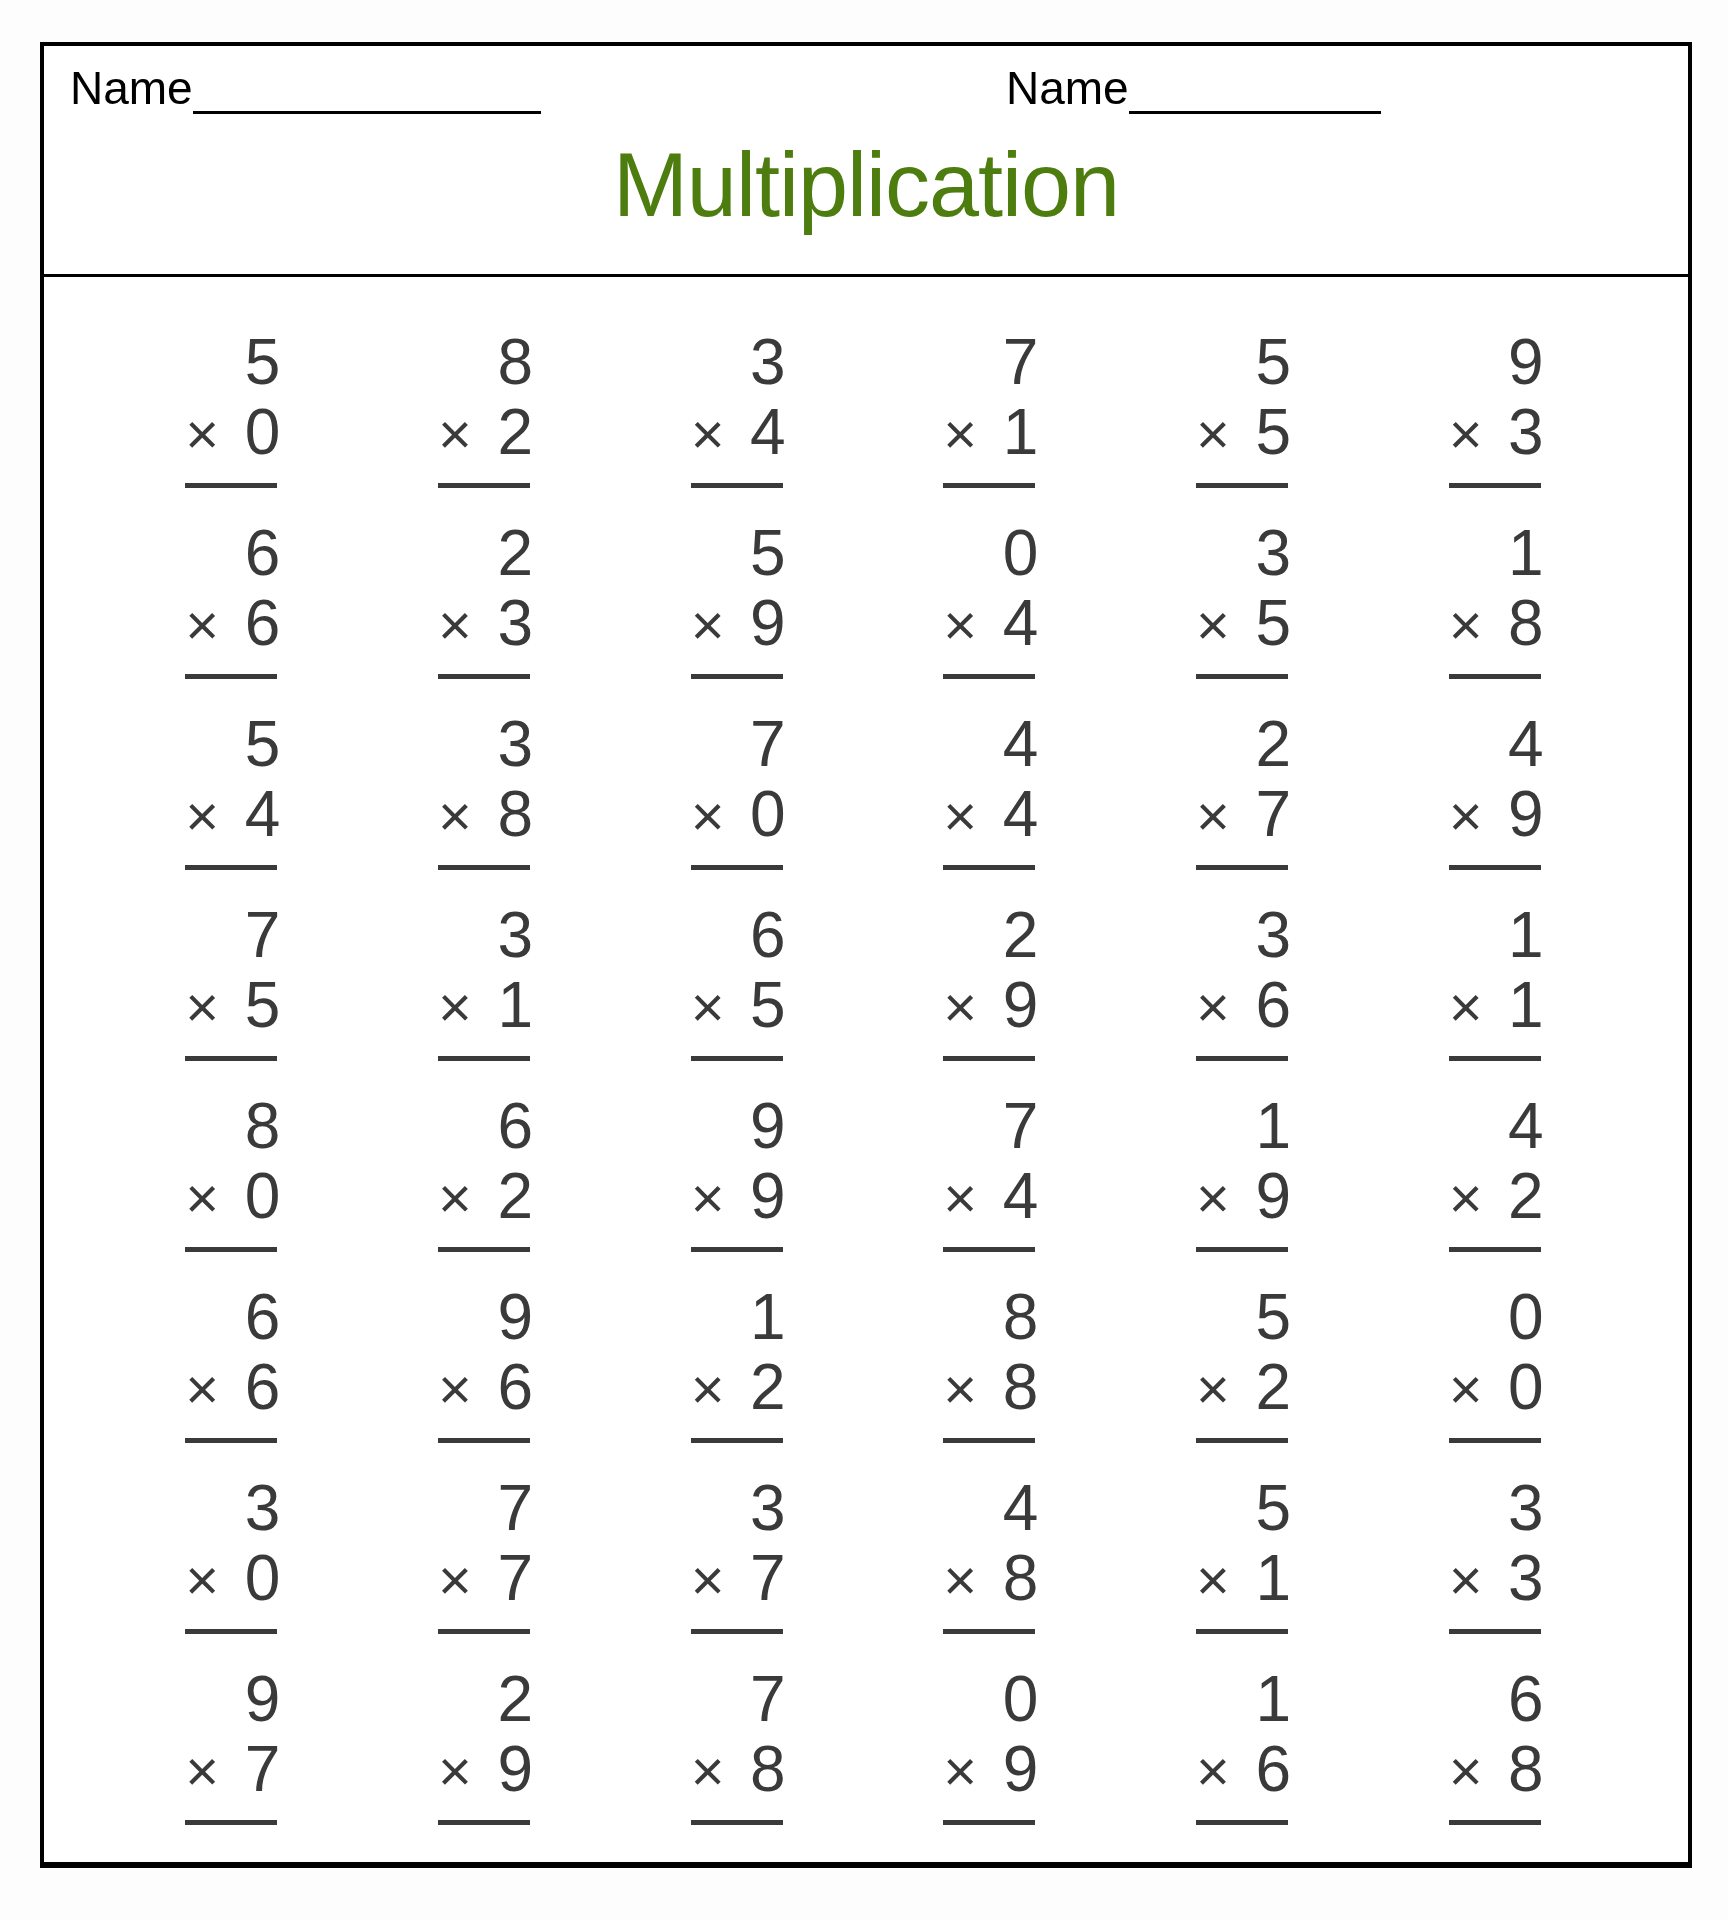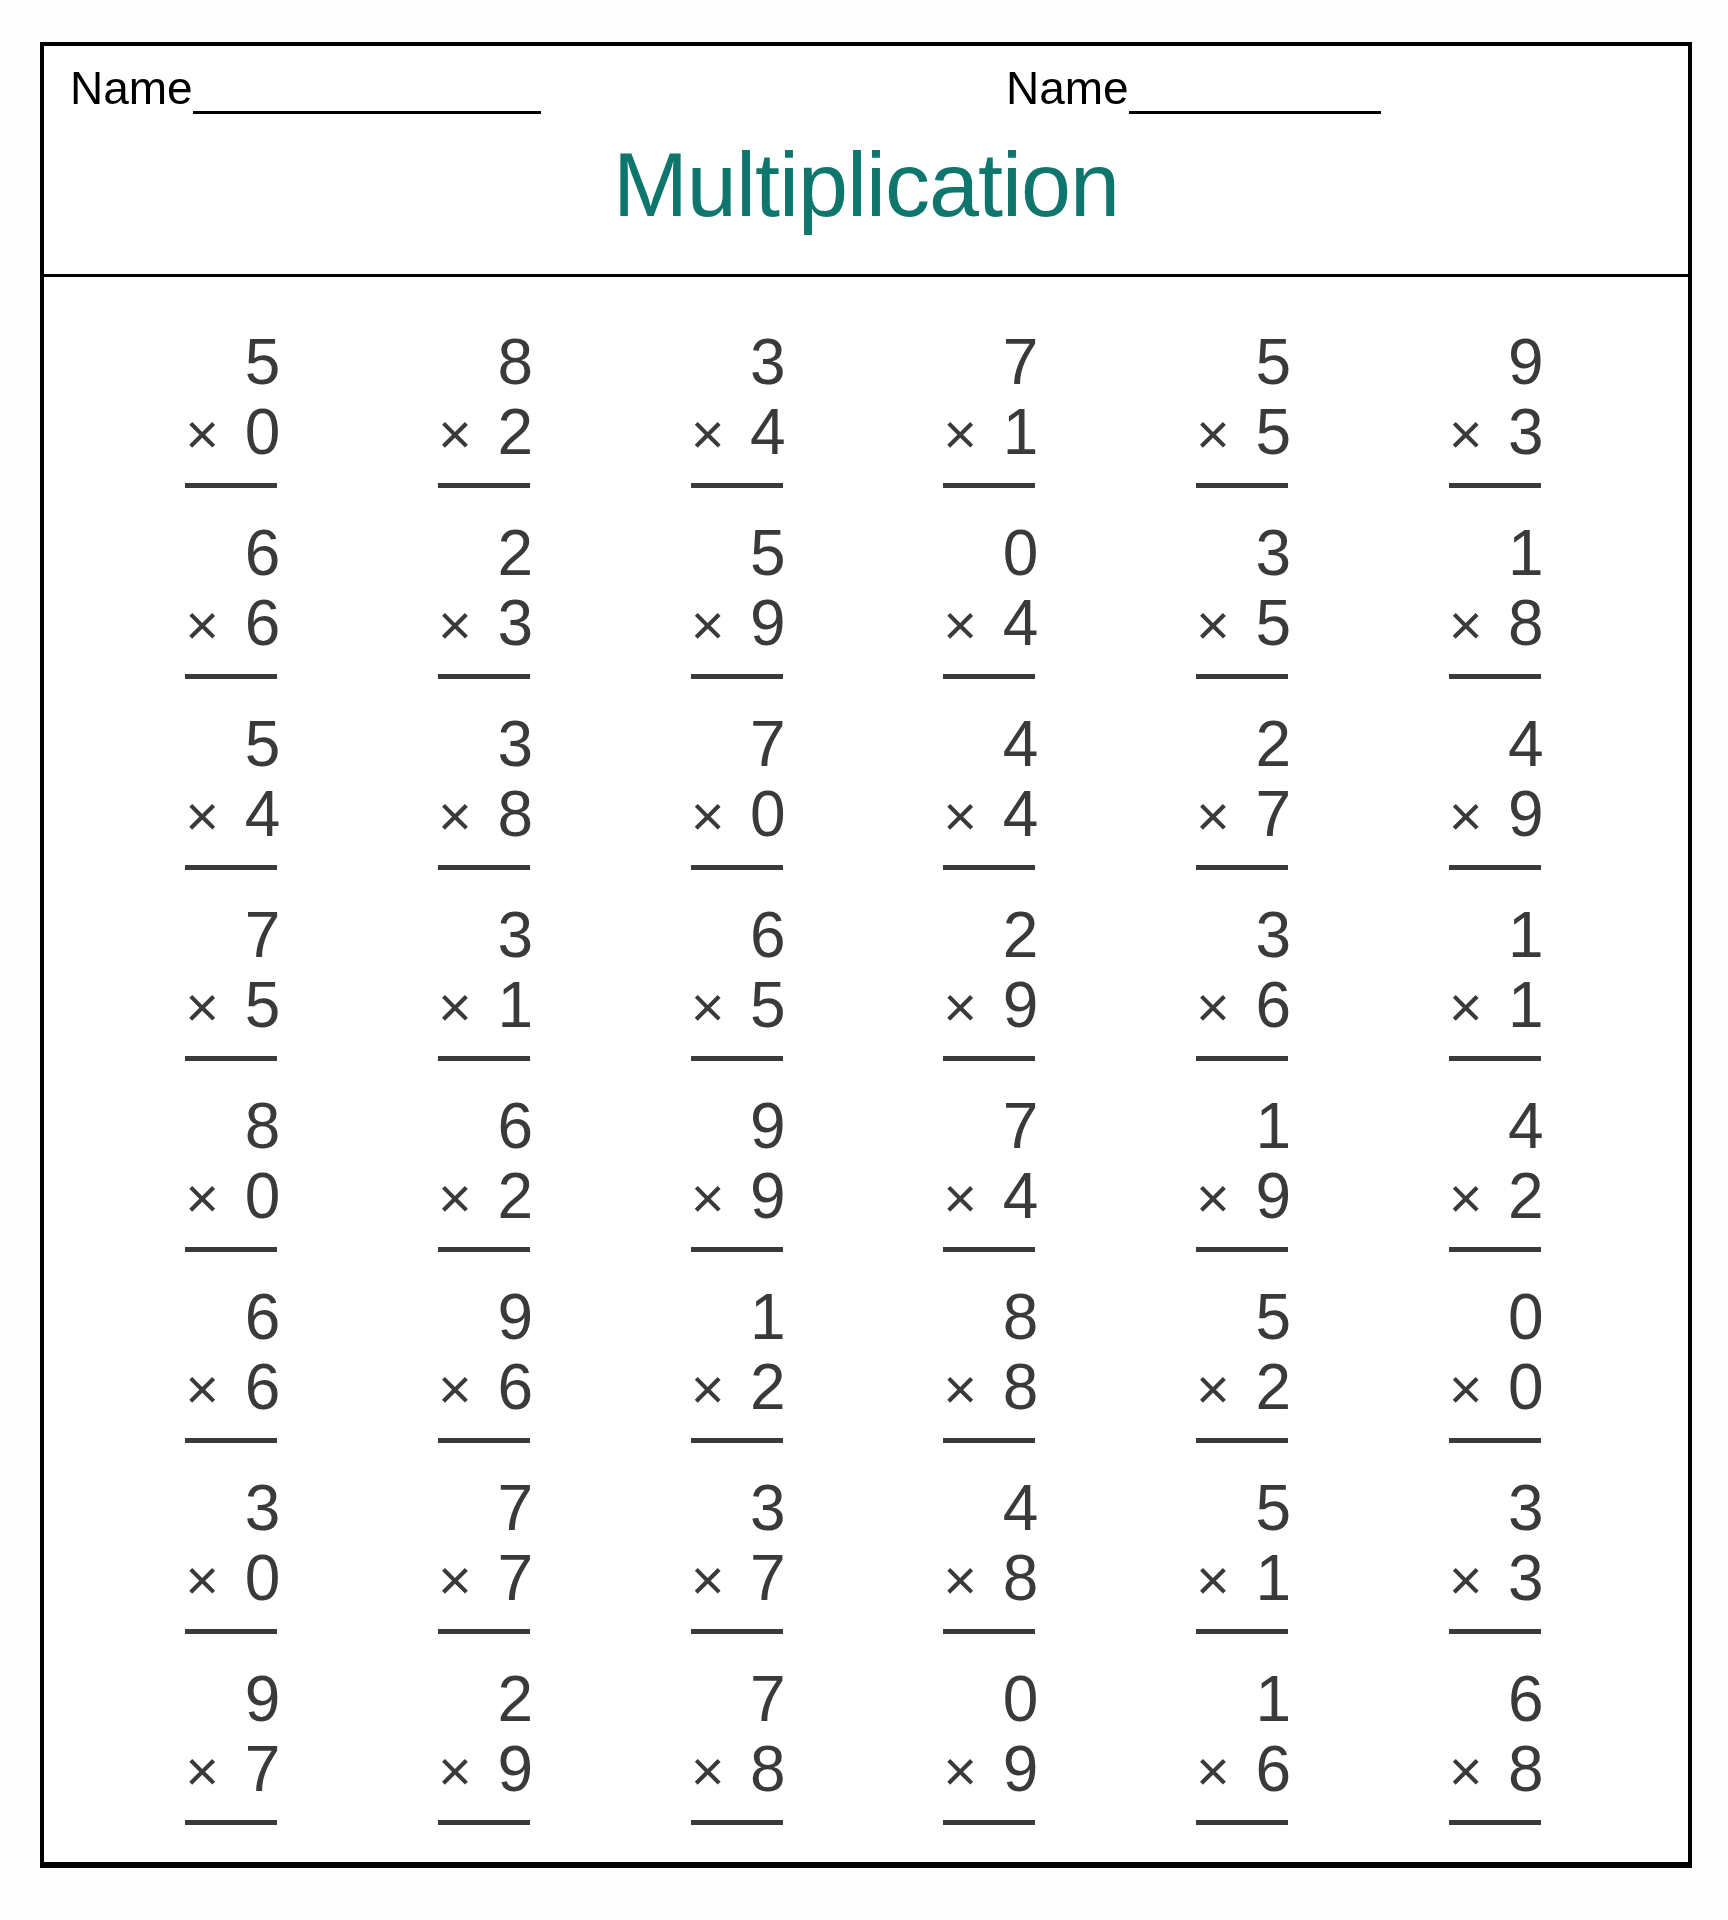--- a/index.html
+++ b/index.html
@@ -53,21 +53,21 @@
   .title {
     position: absolute;
     top: 88px;
     left: 0;
     width: 100%;
     margin: 0;
     text-align: center;
     font-size: 90px;
     font-weight: normal;
     letter-spacing: -1px;
-    color: #0f766e;
+    color: #4d7c0f;
   }
   
   .grid {
     position: absolute;
     top: 231px;
     left: 0;
     right: 0;
     display: grid;
     grid-template-columns: repeat(6, 1fr);
     grid-auto-rows: 191px;

